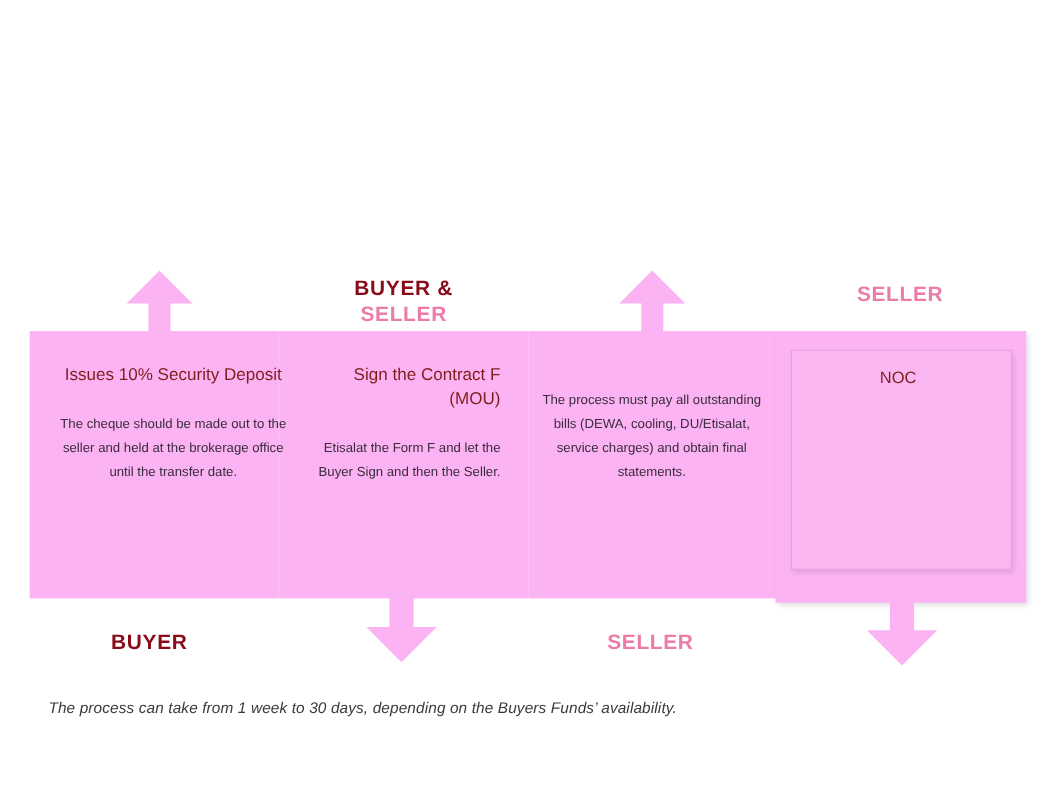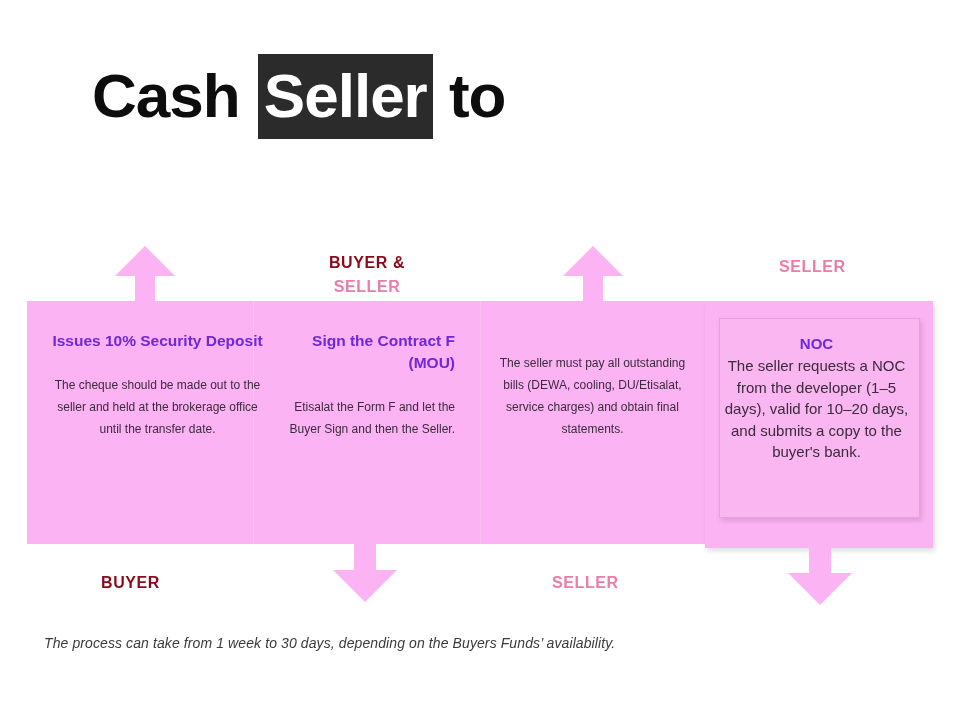--- a/index.html
+++ b/index.html
@@ -85,23 +85,23 @@
 
   
   .col {
     position: absolute;
     top: 330px;
     text-align: center;
     color: #2a1f2a;
   }
   .col-head {
     font-size: 15.5px;
-    font-weight: bold;
+    font-weight: normal;
     line-height: 22px;
-    color: #6d28d9;
+    color: #7f1d1d;
   }
   .col-body {
     font-size: 12px;
     line-height: 22px;
     margin-top: 22px;
     color: #3a2b3d;
   }
 
   #col-1 { left: 45px;  width: 225px; }
   #col-2 { left: 278px; width: 177px; text-align: right; }
@@ -158,21 +158,21 @@
   #arrow-down-1 .arrow-head-down { left: 0; top: 30px; }
 
   
   #arrow-down-2 { left: 788px; top: 546px; width: 64px; height: 62px; }
   #arrow-down-2 .arrow-shaft { left: 21px; top: 0; width: 22px; height: 28px; }
   #arrow-down-2 .arrow-head-down { left: 0; top: 27px; }
 
   
   .role-label {
     position: absolute;
-    font-size: 16px;
+    font-size: 19px;
     font-weight: bold;
     letter-spacing: 0.6px;
     white-space: nowrap;
   }
   .role-dark { color: #8b0a1a; }
   .role-pink { color: #ec7ba8; }
 
   #label-buyer-seller {
     left: 318px;
     top: 251px;
@@ -205,21 +205,20 @@
     letter-spacing: 0.1px;
     white-space: nowrap;
   }
 </style>
 </head>
 <body>
 
 <div id="slide">
 
   <div id="title-block">
-    <div class="title-line"><span>Cash </span><span class="hl">Seller</span><span> to</span></div>
   </div>
 
   <div class="arrow" id="arrow-up-1">
     <span class="arrow-head-up"></span>
     <span class="arrow-shaft"></span>
   </div>
   <div class="arrow" id="arrow-up-2">
     <span class="arrow-head-up"></span>
     <span class="arrow-shaft"></span>
   </div>
@@ -239,26 +238,25 @@
     <div class="col-head">Issues 10% Security Deposit</div>
     <div class="col-body">The cheque should be made out to the seller and held at the brokerage office until the transfer date.</div>
   </div>
 
   <div class="col" id="col-2">
     <div class="col-head">Sign the Contract F (MOU)</div>
     <div class="col-body">Etisalat the Form F and let the Buyer Sign and then the Seller.</div>
   </div>
 
   <div class="col" id="col-3">
-    <div class="col-body">The seller must pay all outstanding bills (DEWA, cooling, DU/Etisalat, service charges) and obtain final statements.</div>
+    <div class="col-body">The process must pay all outstanding bills (DEWA, cooling, DU/Etisalat, service charges) and obtain final statements.</div>
   </div>
 
   <div id="noc-card">
     <div class="col-head">NOC</div>
-    <div class="col-body">The seller requests a NOC from the developer (1–5 days), valid for 10–20 days, and submits a copy to the buyer's bank.</div>
   </div>
 
   <div class="arrow" id="arrow-down-1">
     <span class="arrow-shaft"></span>
     <span class="arrow-head-down"></span>
   </div>
   <div class="arrow" id="arrow-down-2">
     <span class="arrow-shaft"></span>
     <span class="arrow-head-down"></span>
   </div>

